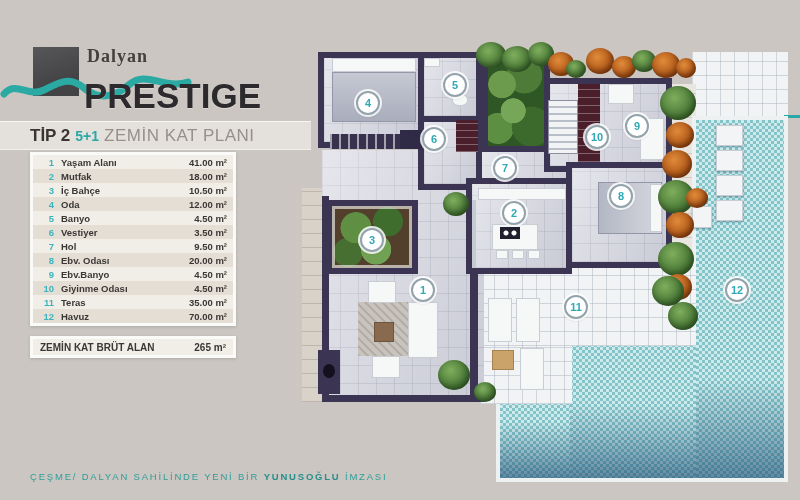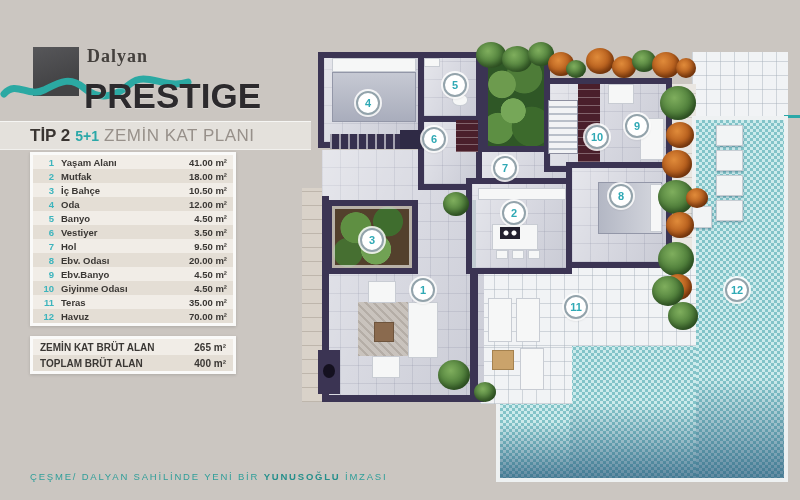--- a/index.html
+++ b/index.html
@@ -170,24 +170,20 @@
         <span class="nm">Havuz</span>
         <span class="ar">70.00 m²</span>
       </div>
   </div>
 
   <div class="abs sum-table">
     <div class="srow">
         <span class="lbl">ZEMİN KAT BRÜT ALAN</span>
         <span class="val">265 m²</span>
       </div>
-    <div class="srow">
-        <span class="lbl">TOPLAM BRÜT ALAN</span>
-        <span class="val">400 m²</span>
-      </div>
   </div>
 
   <div class="abs footer">
     <span>ÇEŞME/ DALYAN SAHİLİNDE YENİ BİR </span><b>YUNUSOĞLU</b><span> İMZASI</span>
   </div>
 
   <div class="abs path" style="left:302px;top:188px;width:20px;height:214px"></div>
   <div class="abs terr" style="left:692px;top:52px;width:96px;height:66px"></div>
   <div class="abs" style="left:784px;top:115px;width:16px;height:3px;background:#2aa8a8"></div>
   <div class="abs pave" style="left:668px;top:84px;width:28px;height:262px"></div>

